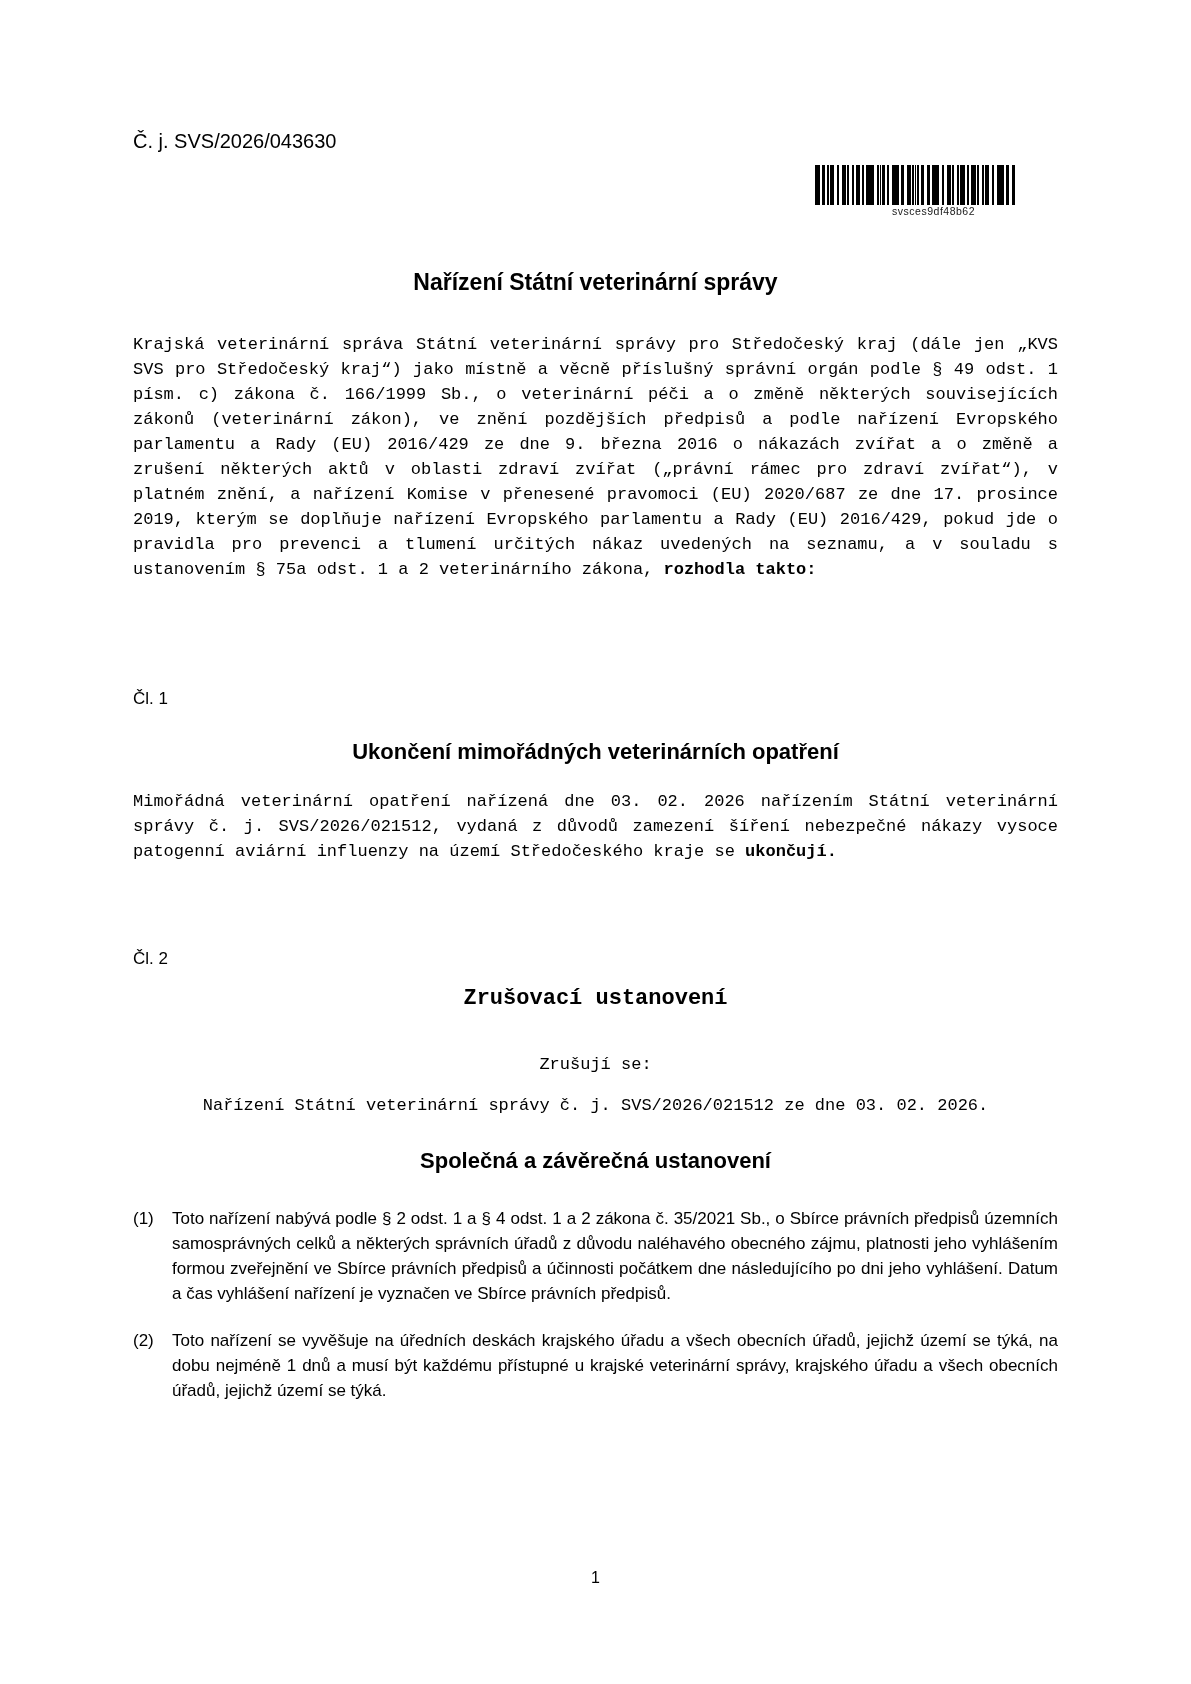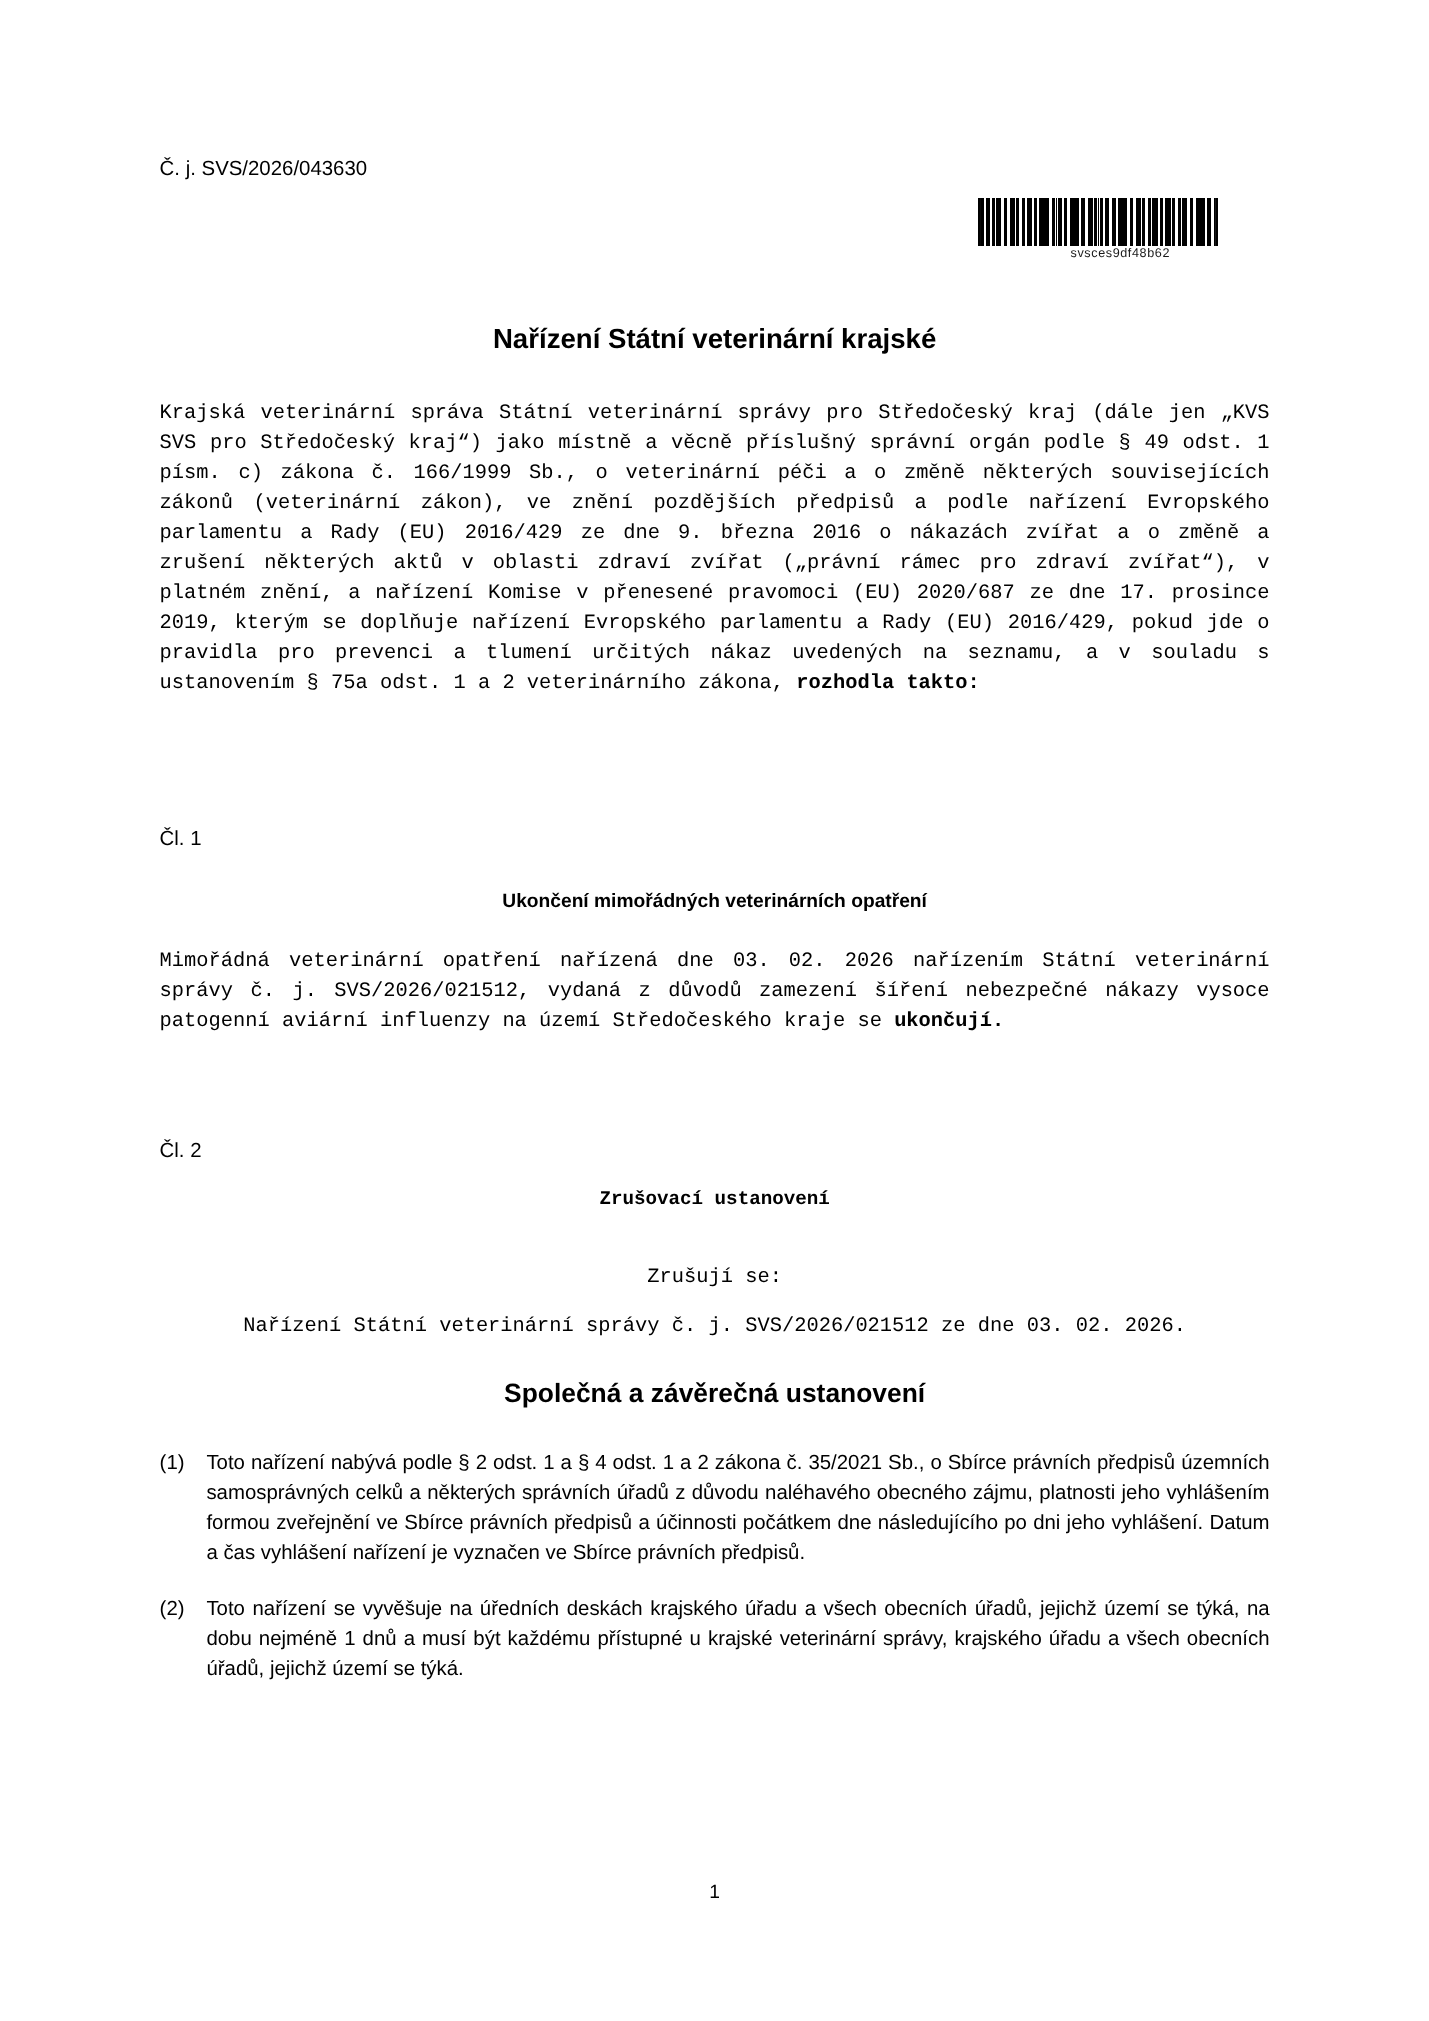--- a/index.html
+++ b/index.html
@@ -13,21 +13,21 @@
     position: relative;
     width: 1191px;
     height: 1684px;
     background: #ffffff;
     overflow: hidden;
   }
   .content {
     padding: 130px 133px 0 133px;
   }
   .ref {
-    font-size: 17px;
+    font-size: 20px;
     line-height: 22px;
   }
   .barcode {
     position: absolute;
     top: 165px;
     right: 216px;
     width: 160px;
   }
   .barcode-bars {
     width: 200px;
@@ -64,21 +64,21 @@
   .intro { margin-top: 36px; }
   .art-num {
     font-size: 17px;
     line-height: 25px;
     text-align: left;
   }
   .art-num.a1 { margin-top: 104px; }
   .art-num.a2 { margin-top: 82px; }
   .art-num.a3 { margin-top: 72px; }
   .art-heading {
-    font-size: 16px;
+    font-size: 22px;
     line-height: 26px;
     font-weight: bold;
     text-align: center;
   }
   .art-heading.h1 { margin-top: 28px; }
   .art-heading.h2 { margin-top: 15px; font-family: Liberation Mono, monospace; }
   .art-heading.big {
     margin-top: 28px;
     font-size: 22px;
     line-height: 30px;
@@ -118,21 +118,21 @@
 
   <div class="barcode">
     <div class="barcode-bars"></div>
     <div class="barcode-caption">svsces9df48b62</div>
   </div>
 
   <div class="content">
 
     <div class="ref">Č. j. SVS/2026/043630</div>
 
-    <h1 class="doc-title">Nařízení Státní veterinární krajské</h1>
+    <h1 class="doc-title">Nařízení Státní veterinární správy</h1>
 
     <p class="body just intro"><span>Krajská veterinární správa Státní veterinární správy pro Středočeský kraj (dále jen „KVS SVS pro Středočeský kraj“) jako místně a věcně příslušný správní orgán podle § 49 odst. 1 písm. c) zákona č. 166/1999 Sb., o veterinární péči a o změně některých souvisejících zákonů (veterinární zákon), ve znění pozdějších předpisů a podle nařízení Evropského parlamentu a Rady (EU) 2016/429 ze dne 9. března 2016 o nákazách zvířat a o změně a zrušení některých aktů v oblasti zdraví zvířat („právní rámec pro zdraví zvířat“), v platném znění, a nařízení Komise v přenesené pravomoci (EU) 2020/687 ze dne 17. prosince 2019, kterým se doplňuje nařízení Evropského parlamentu a Rady (EU) 2016/429, pokud jde o pravidla pro prevenci a tlumení určitých nákaz uvedených na seznamu, a v souladu s ustanovením § 75a odst. 1 a 2 veterinárního zákona, </span><strong>rozhodla takto:</strong></p>
 
     <div class="art-num a1">Čl. 1</div>
     <h2 class="art-heading h1">Ukončení mimořádných veterinárních opatření</h2>
     <p class="body just art1-body"><span>Mimořádná veterinární opatření nařízená dne 03. 02. 2026 nařízením Státní veterinární správy č. j. SVS/2026/021512, vydaná z důvodů zamezení šíření nebezpečné nákazy vysoce patogenní aviární influenzy na území Středočeského kraje se </span><strong>ukončují.</strong></p>
 
     <div class="art-num a2">Čl. 2</div>
     <h2 class="art-heading h2">Zrušovací ustanovení</h2>
     <p class="body zrusuji">Zrušují se:</p>

